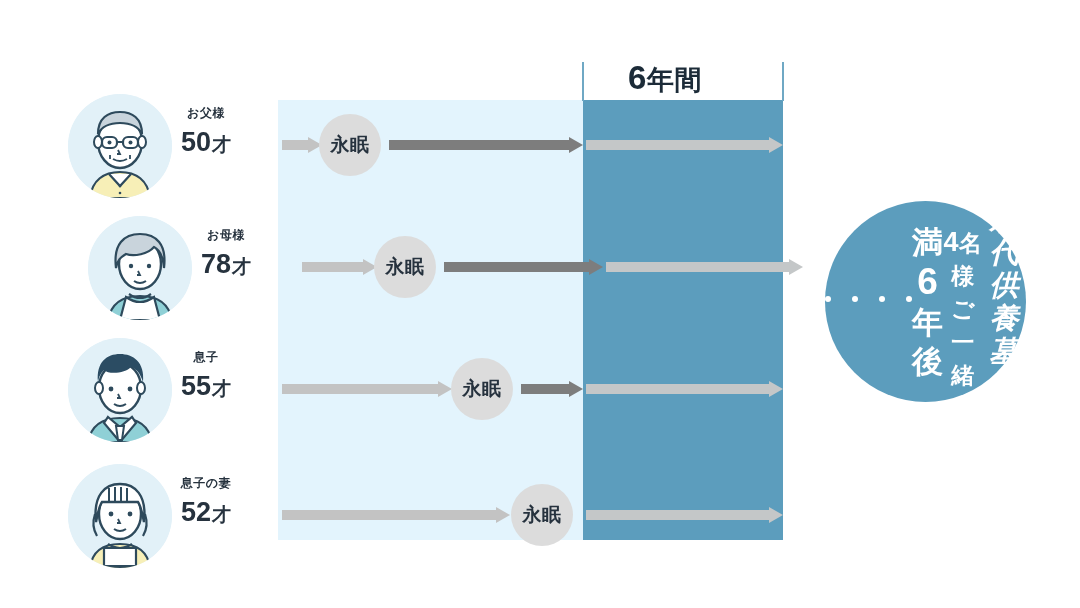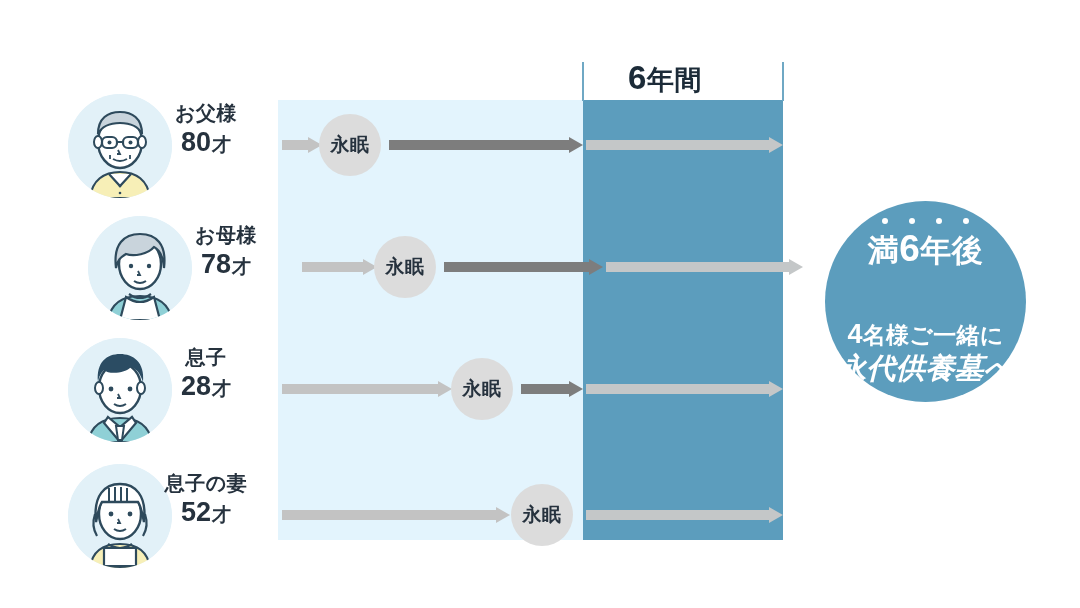--- a/index.html
+++ b/index.html
@@ -48,21 +48,21 @@
     border-radius:50%;overflow:hidden;background:#e2f1f8;
   }
   .avatar svg{display:block;width:104px;height:104px;}
 
   
   .plabel{
     position:absolute;left:150px;top:8px;width:112px;
     text-align:center;
   }
   .plabel .name{
-    font-size:20px;font-weight:700;letter-spacing:.5px;color:#26323e;
+    font-size:12px;font-weight:700;letter-spacing:.5px;color:#26323e;
     line-height:26px;white-space:nowrap;
   }
   .plabel .age{
     font-size:27px;font-weight:700;color:#26323e;line-height:32px;
     white-space:nowrap;
   }
   .plabel .age .unit{font-size:19px;margin-left:1px;}
 
   
   .arrow{position:absolute;height:16px;}
@@ -84,21 +84,21 @@
     position:absolute;width:62px;height:62px;border-radius:50%;
     background:#dcdcdc;display:flex;align-items:center;justify-content:center;
     font-size:19px;font-weight:700;color:#26323e;letter-spacing:.5px;
     z-index:3;
   }
 
   
   .badge{
     position:absolute;left:825px;top:201px;width:201px;height:201px;
     border-radius:50%;background:#5c9dbd;
-    display:flex;flex-direction:column;align-items:center;justify-content:center;
+    display:flex;flex-direction:row;align-items:center;justify-content:center;
     color:#ffffff;text-align:center;
   }
   .badge .dots{display:flex;gap:21px;margin-bottom:5px;}
   .badge .dots i{width:6px;height:6px;border-radius:50%;background:#ffffff;display:block;}
   .badge .l1{font-size:31px;font-weight:700;line-height:39px;letter-spacing:.5px;}
   .badge .l1 .big{font-size:37px;}
   .badge .l2{font-size:23px;font-weight:700;line-height:33px;letter-spacing:.3px;margin-top:48px;}
   .badge .l2 .big{font-size:27px;}
   .badge .l3{font-size:29px;font-weight:700;line-height:33px;letter-spacing:.3px;font-style:italic;}
 </style>
@@ -132,21 +132,21 @@
         <path d="M49 48h6" stroke="#2e4a5c" stroke-width="2.2"></path>
         <circle cx="41.5" cy="48.5" r="2" fill="#2e4a5c"></circle>
           <circle cx="62.5" cy="48.5" r="2" fill="#2e4a5c"></circle>
         <path d="M50 56l2 4h-3" stroke="#2e4a5c" stroke-width="1.8" fill="none"></path>
         <path d="M45 65q7 4 14 0" stroke="#2e4a5c" stroke-width="2" fill="none"></path>
         <path d="M42 61v4M62 61v4" stroke="#2e4a5c" stroke-width="1.8"></path>
       </svg>
     </div>
     <div class="plabel">
       <div class="name">お父様</div>
-      <div class="age"><span>80</span><span class="unit">才</span></div>
+      <div class="age"><span>50</span><span class="unit">才</span></div>
     </div>
     <div class="arrow light" style="left:282px;top:45px;width:40px;">
       <div class="bar"></div>
         <div class="head"></div>
     </div>
     <div class="bubble" style="left:319px;top:22px;">永眠</div>
     <div class="arrow dark" style="left:389px;top:45px;width:194px;">
       <div class="bar"></div>
         <div class="head"></div>
     </div>
@@ -202,21 +202,21 @@
         <ellipse cx="73" cy="50" rx="4" ry="6" fill="#ffffff" stroke="#2e4a5c" stroke-width="2"></ellipse>
         <path d="M30 44c-2-20 9-28 22-28s25 8 23 28c-3-9-6-13-12-15-5 6-22 8-27 3-3 3-5 6-6 12z" fill="#2b4c63"></path>
         <circle cx="43" cy="51" r="2.4" fill="#2e4a5c"></circle>
           <circle cx="62" cy="51" r="2.4" fill="#2e4a5c"></circle>
         <path d="M50 56l2 4h-3" stroke="#2e4a5c" stroke-width="1.8" fill="none"></path>
         <path d="M46 66q6 4 12 0" stroke="#2e4a5c" stroke-width="2" fill="none"></path>
       </svg>
     </div>
     <div class="plabel">
       <div class="name">息子</div>
-      <div class="age"><span>28</span><span class="unit">才</span></div>
+      <div class="age"><span>55</span><span class="unit">才</span></div>
     </div>
     <div class="arrow light" style="left:282px;top:45px;width:170px;">
       <div class="bar"></div>
         <div class="head"></div>
     </div>
     <div class="bubble" style="left:451px;top:22px;">永眠</div>
     <div class="arrow dark" style="left:521px;top:45px;width:62px;">
       <div class="bar"></div>
         <div class="head"></div>
     </div>

